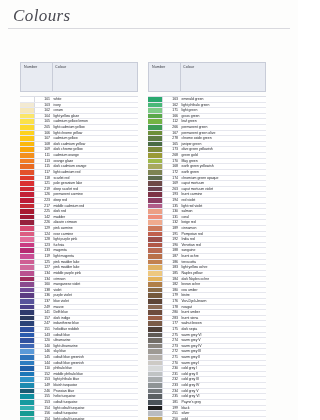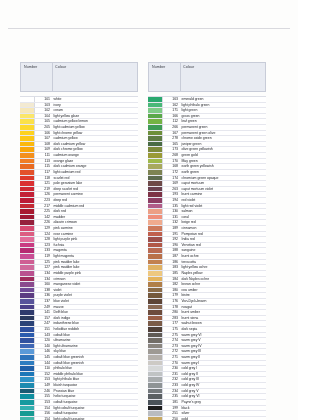--- a/index.html
+++ b/index.html
@@ -92,20 +92,21 @@
     letter-spacing:-.05px;
     white-space:nowrap;
     overflow:hidden;
   }
 </style>
 </head>
 <body>
 
 <div id="page">
 
+  <div class="title">Colours</div>
   <div class="rule"></div>
 
   <div class="col col-left">
     <div class="hdr">
       <span class="h-num">Number</span>
       <span class="divider"></span>
       <span class="h-col">Colour</span>
     </div>
     <div class="rows" id="rows-left">
         <div class="row">

